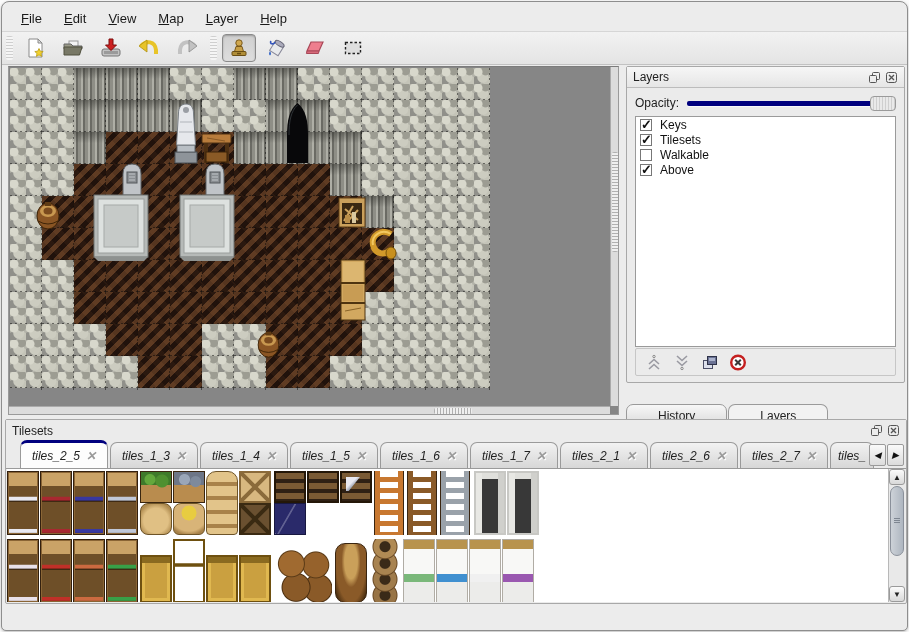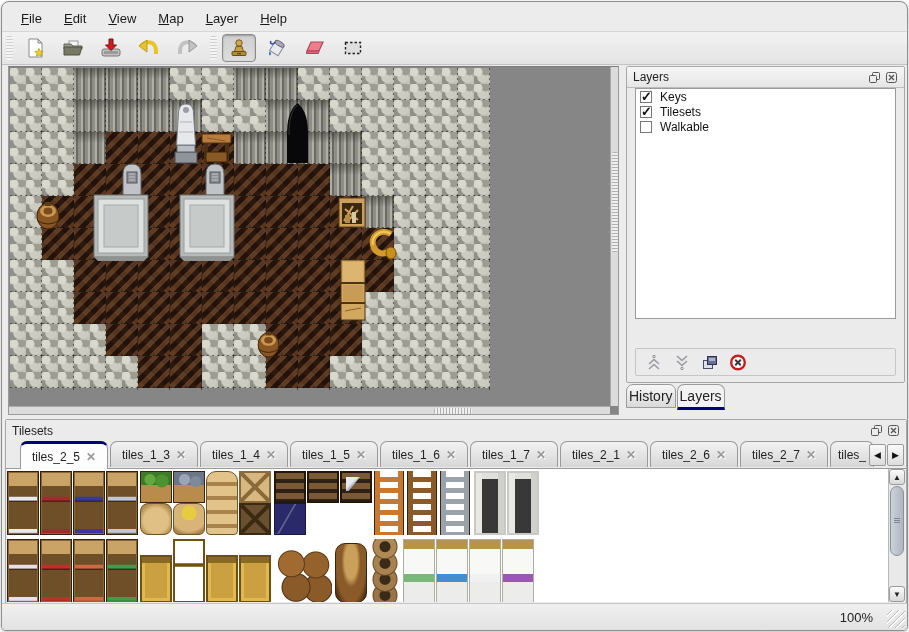--- a/index.html
+++ b/index.html
@@ -73,29 +73,29 @@
   .layer-row { display:flex; align-items:center; height:15px; padding-left:4px; font-size:12px; color:#111; }
   .layer-row.selected { background:#000080; color:#fff; }
   .cb { width:12px; height:12px; background:#fff; border:1px solid #777; margin-right:8px; position:relative; flex:none; }
   .cb.checked::after { content:"\2713"; position:absolute; left:0px; top:-3px; font-size:13px; font-weight:bold; color:#111; }
   .layer-actions { position:absolute; left:8px; right:8px; bottom:6px; height:28px; border:1px solid #c6c6c6; border-radius:2px;
     display:flex; align-items:center; padding-left:4px; background:#ebebeb; }
   .la-btn { width:28px; height:24px; display:flex; align-items:center; justify-content:center; }
 
   
   #layer-tabs { position:absolute; left:624px; top:382px; height:26px; display:flex; }
-  .ltab { height:24px; padding:0 2px; display:flex; align-items:center; font-size:14px; color:#222;
+  .ltab { height:24px; padding:0 31px; display:flex; align-items:center; font-size:12px; color:#222;
     border:1px solid #9a9a9a; border-radius:7px 7px 0 0; margin-right:1px;
-    background:linear-gradient(180deg,#f7f7f7,#d9d9d9); }
+    background:linear-gradient(180deg,#f7f7f7,#d9d9d9);margin-top:20px; }
   .ltab.active { background:#f2f2f2; border-bottom:3px solid #00007e; height:26px; }
 
   
   #tilesets-panel { left:3px; top:417px; width:902px; height:185px; }
   #tilesets-panel .panel-title { border-bottom:none; background:#ebebeb; }
-  .ts-tabbar { position:relative; height:28px; display:flex; padding-left:14px; border-bottom:1px solid #9a9a9a; }
+  .ts-tabbar { position:relative; height:28px; display:flex; align-items:flex-end; padding-left:14px; border-bottom:1px solid #9a9a9a;font-style:italic; }
   .ts-tab { position:relative; width:88px; height:26px; display:flex; align-items:center; justify-content:center; gap:6px;
     border:1px solid #9a9a9a; border-bottom:none; border-radius:7px 7px 0 0; margin-right:2px;
     background:linear-gradient(180deg,#f2f2f2,#d7d7d7); font-size:12px; color:#222; flex:none; overflow:hidden; }
   .ts-tab.active { background:#fdfdfd; border-top:3px solid #00007e; height:28px; }
   .ts-tab .x { color:#9a9a9a; font-size:12px; font-weight:bold; text-shadow:1px 1px 0 #fff; }
   .ts-arrows { position:absolute; right:2px; bottom:2px; display:flex; }
   .ts-arrow { width:17px; height:22px; border:1px solid #9a9a9a; background:linear-gradient(180deg,#fafafa,#dcdcdc);
     display:flex; align-items:center; justify-content:center; font-size:9px; color:#111; margin-left:1px; border-radius:2px; }
   .ts-content { position:absolute; left:1px; right:1px; top:49px; bottom:1px; background:#fff; overflow:hidden; }
   .ts-canvas { position:absolute; left:0; top:2px; }
@@ -536,32 +536,43 @@
               <rect x="1.5" y="4.5" width="7" height="7" rx="1" fill="#ececec" stroke="#555"></rect>
             </svg>
         </span>
         <span class="pt-icon">
           <svg width="13" height="13">
               <rect x="1.5" y="1.5" width="10" height="10" rx="2" fill="none" stroke="#555"></rect>
               <path d="M4 4 l5 5 M9 4 l-5 5" stroke="#555" stroke-width="1.3"></path>
             </svg>
         </span>
       </div>
+      <div class="opacity-row">
+        <span class="opacity-label">Opacity:</span>
+        <span class="slider">
+          <span class="slider-track"></span>
+          <span class="slider-handle"></span>
+        </span>
+      </div>
       <div class="layer-list" id="layer-list">
           <div class="layer-row">
             <span class="cb checked"></span>
             <span>Keys</span>
           </div>
           <div class="layer-row">
             <span class="cb checked"></span>
             <span>Tilesets</span>
           </div>
           <div class="layer-row">
             <span class="cb"></span>
             <span>Walkable</span>
+          </div>
+          <div class="layer-row">
+            <span class="cb checked"></span>
+            <span>Above</span>
           </div>
         </div>
       <div class="layer-actions" id="layer-actions">
           <div class="la-btn">
             <svg width="18" height="17">
               <circle cx="9" cy="2.5" r="1.2" fill="none" stroke="#8a8a8a"></circle>
               <path d="M4 10 l5 -4.5 5 4.5 M4 15 l5 -4.5 5 4.5" fill="none" stroke="#9a9aa2" stroke-width="1.6"></path>
             </svg>
           </div>
           <div class="la-btn">
@@ -692,19 +703,15 @@
             <div class="tile k-bed" style="left: 495px; top: 68px; width: 32px; height: 64px; --a: #9a58b0;"></div>
           </div>
         <div class="ts-scroll">
           <div class="ts-sbtn" style="top:0;">▲</div>
           <div class="ts-sthumb" id="ts-sthumb" style="top: 17px; height: 70px;"></div>
           <div class="ts-sbtn" style="bottom:0;">▼</div>
         </div>
       </div>
     </div>
 
-    <div id="statusbar">
-      <span id="zoom-level">100%</span>
-      <span id="resize-grip"></span>
-    </div>
 
   </div>
 </div>
 
 </body></html>

